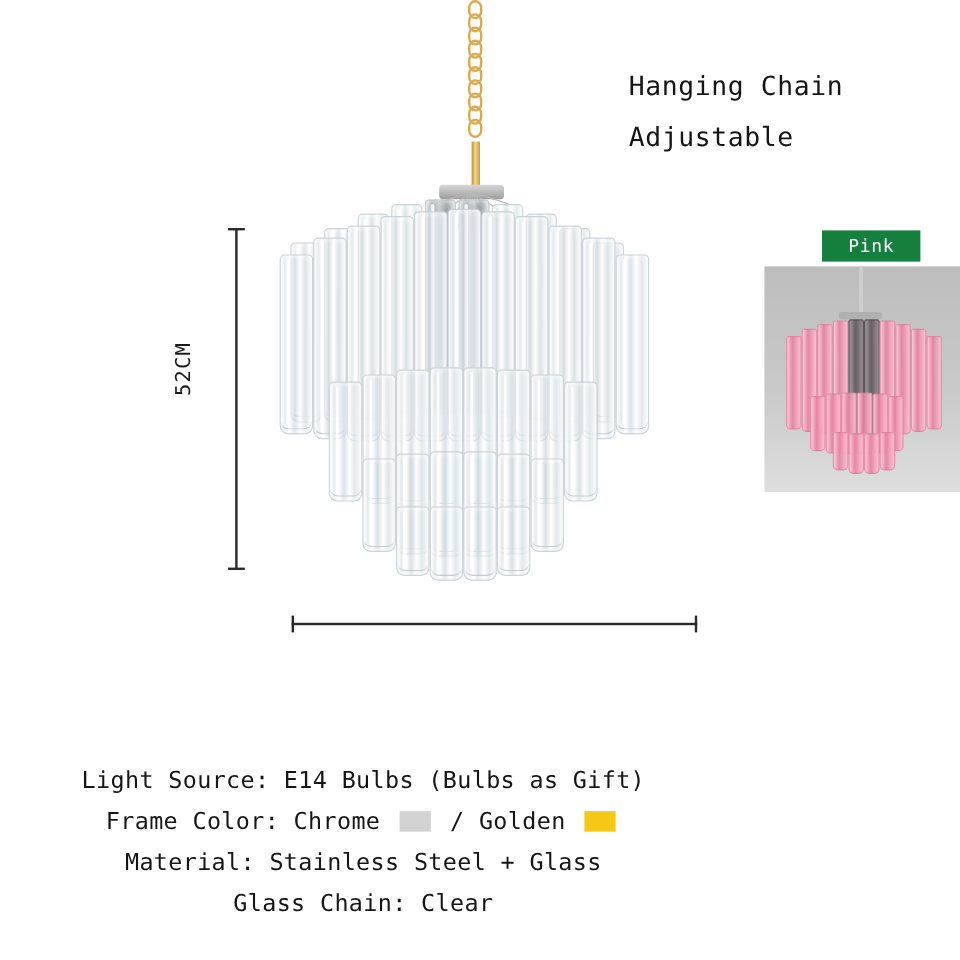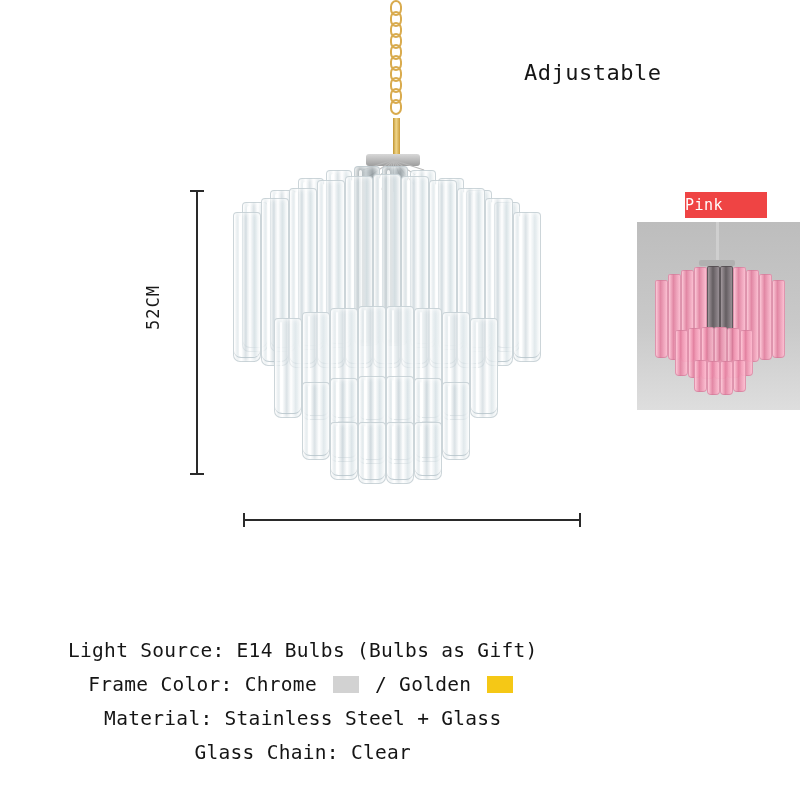--- a/index.html
+++ b/index.html
@@ -195,25 +195,25 @@
     color: #151515;
   }
 
   
   .pink-tag {
     position: absolute;
     left: 685px;
     top: 192px;
     width: 82px;
     height: 26px;
-    background: #ef4444;
+    background: #15803d;
     color: #ffffff;
     font-size: 15px;
     line-height: 26px;
-    text-align: left;
+    text-align: center;
     letter-spacing: 0.5px;
   }
   .pink-photo {
     position: absolute;
     left: 637px;
     top: 222px;
     width: 163px;
     height: 188px;
     background: linear-gradient(to bottom, #bdbdbd 0%, #c9c9c9 55%, #dedede 100%);
     overflow: hidden;
@@ -358,20 +358,21 @@
 
 <div class="dim-h">
   <div class="cap left"></div>
   <div class="cap right"></div>
 </div>
 <div class="dim-h-label">
   <span>60CM</span>
 </div>
 
 <div class="chain-note">
+  <div>Hanging Chain</div>
   <div>Adjustable</div>
 </div>
 
 <div class="pink-tag">Pink</div>
 <div class="pink-photo">
   <div class="pchain"></div>
   <div class="pcanopy"></div>
 
   <div class="ptube" style="left:18px; top:58px; width:13px; height:78px;"></div>
   <div class="ptube" style="left:31px; top:52px; width:13px; height:86px;"></div>

